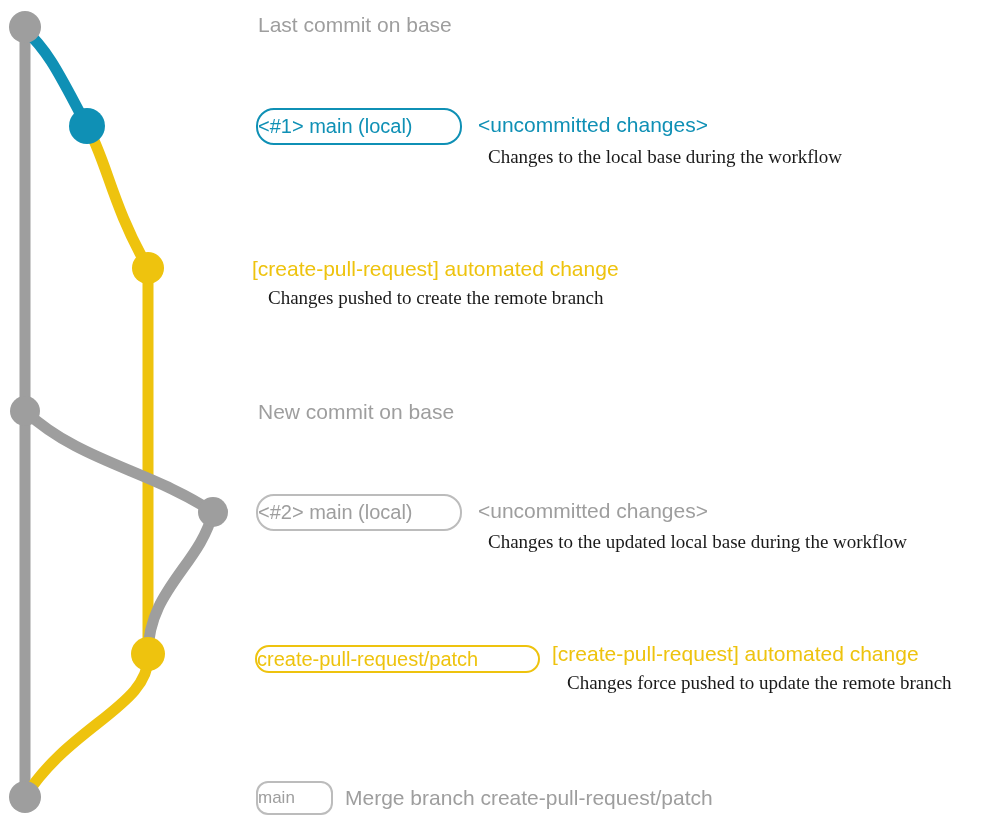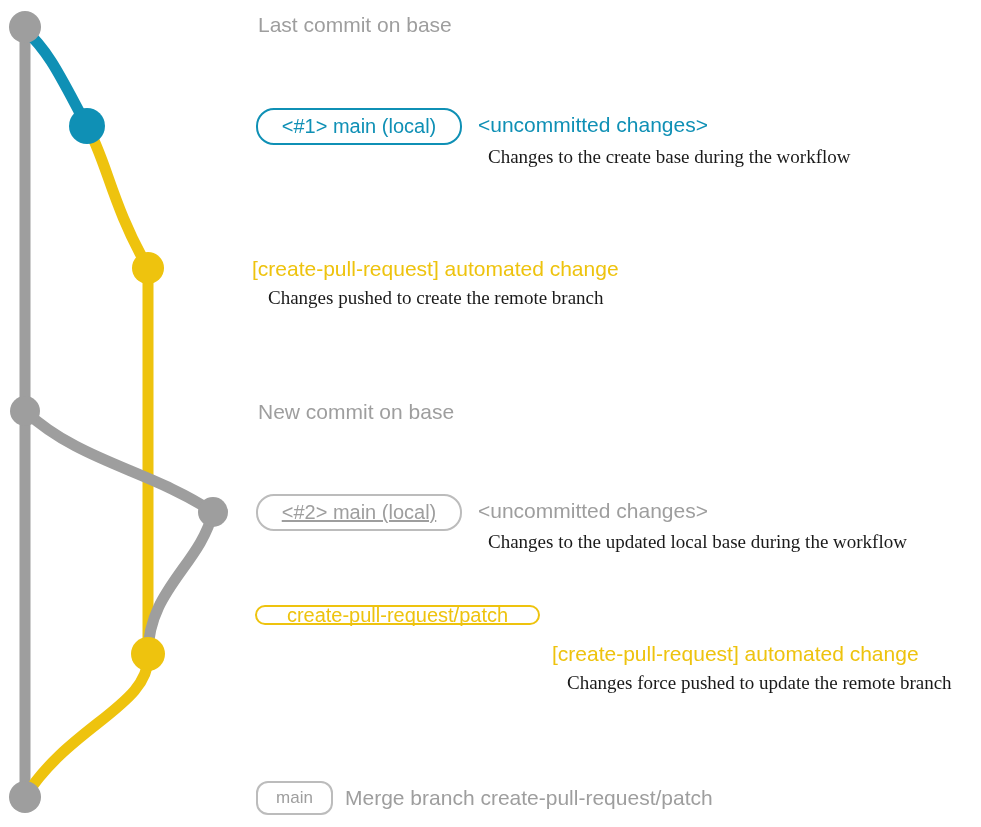--- a/index.html
+++ b/index.html
@@ -20,21 +20,21 @@
   .title { font-size:21px; }
   .gray-text   { color:var(--gray); }
   .blue-text   { color:var(--blue); }
   .yellow-text { color:var(--yellow); }
   .desc {
     font-family:"Liberation Serif", serif;
     font-size:19px; color:var(--text); line-height:22px;
   }
   .badge {
     position:absolute; box-sizing:border-box; background:#ffffff;
-    display:flex; align-items:center; justify-content:center;
+    display:flex; align-items:center; 
     border-radius:18px; font-size:20px;
   }
   .badge-blue   { border:2px solid var(--blue);       color:var(--blue); }
   .badge-gray   { border:2px solid var(--gray-light); color:var(--gray); }
   .badge-yellow { border:2px solid var(--yellow);     color:var(--yellow); }
 </style>
 </head>
 <body>
 
 <div class="canvas">
@@ -57,34 +57,34 @@
     <circle class="fill-yellow" cx="148" cy="654" r="17"></circle>
     <circle class="fill-gray" cx="25" cy="797" r="16"></circle>
   </svg>
 
   <div class="label title gray-text" style="left:258px; top:13px;">Last commit on base</div>
 
   <div class="badge badge-blue" style="left:256px; top:108px; width:206px; height:37px;">
     <span>&lt;#1&gt; main (local)</span>
   </div>
   <div class="label title blue-text" style="left:478px; top:113px;">&lt;uncommitted changes&gt;</div>
-  <div class="label desc" style="left:488px; top:146px;">Changes to the create base during the workflow</div>
+  <div class="label desc" style="left:488px; top:146px;">Changes to the local base during the workflow</div>
 
   <div class="label title yellow-text" style="left:252px; top:257px;">[create-pull-request] automated change</div>
   <div class="label title gray-text" style="left:258px; top:400px;">New commit on base</div>
 
   <div class="label desc" style="left:268px; top:287px;">Changes pushed to create the remote branch</div>
 
-  <div class="badge badge-gray" style="left:256px; top:494px; width:206px; height:37px;text-decoration:underline;">
+  <div class="badge badge-gray" style="left:256px; top:494px; width:206px; height:37px;">
     <span>&lt;#2&gt; main (local)</span>
   </div>
   <div class="label title gray-text" style="left:478px; top:499px;">&lt;uncommitted changes&gt;</div>
   <div class="label desc" style="left:488px; top:531px;">Changes to the updated local base during the workflow</div>
 
-  <div class="badge badge-yellow" style="left:255px; top:605px; width:285px; height:20px;">
+  <div class="badge badge-yellow" style="left:255px; top:645px; width:285px; height:28px;">
     <span>create-pull-request/patch</span>
   </div>
   <div class="label title yellow-text" style="left:552px; top:642px;">[create-pull-request] automated change</div>
   <div class="label desc" style="left:567px; top:672px;">Changes force pushed to update the remote branch</div>
 
   <div class="badge badge-gray" style="left:256px; top:781px; width:77px; height:34px; border-radius:12px; font-size:17px;">
     <span>main</span>
   </div>
   <div class="label title gray-text" style="left:345px; top:786px;">Merge branch create-pull-request/patch</div>
 

